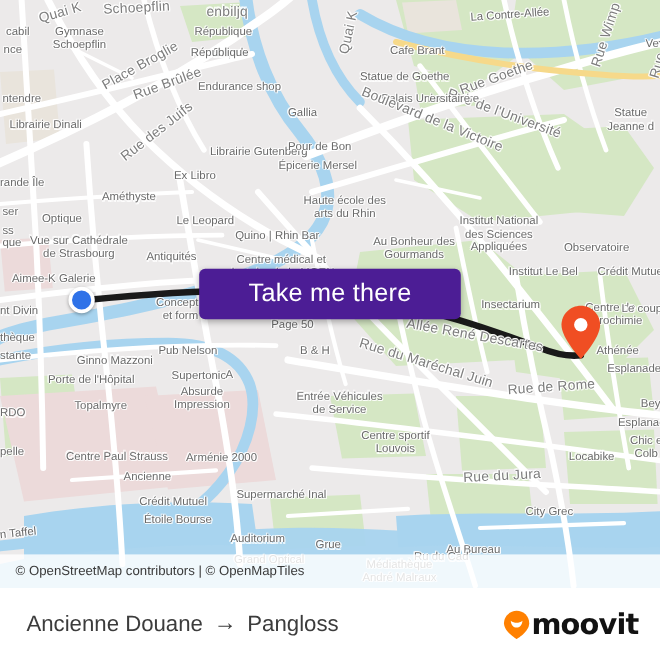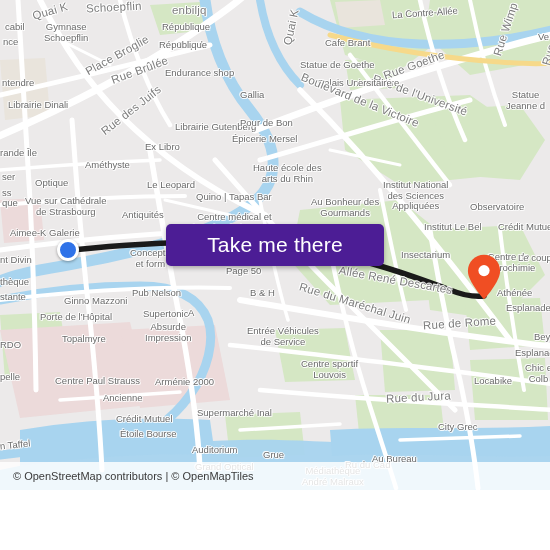--- a/index.html
+++ b/index.html
@@ -287,21 +287,21 @@
         <div class="maplabel" style="left: 383px; top: 180px;">Institut National
 des Sciences
 Appliquées</div>
         <div class="maplabel" style="left: 470px; top: 202px;">Observatoire</div>
         <div class="maplabel" style="left: 2px; top: 172px;">ser</div>
         <div class="maplabel" style="left: 35px; top: 178px;">Optique</div>
         <div class="maplabel" style="left: 147px; top: 180px;">Le Leopard</div>
         <div class="maplabel" style="left: 2px; top: 188px;">ss</div>
         <div class="maplabel" style="left: 25px; top: 196px;">Vue sur Cathédrale
 de Strasbourg</div>
-        <div class="maplabel" style="left: 196px; top: 192px;">Quino | Tapas Bar</div>
+        <div class="maplabel" style="left: 196px; top: 192px;">Quino | Rhin Bar</div>
         <div class="maplabel" style="left: 311px; top: 197px;">Au Bonheur des
 Gourmands</div>
         <div class="maplabel" style="left: 2px; top: 198px;">que</div>
         <div class="maplabel" style="left: 122px; top: 210px;">Antiquités</div>
         <div class="maplabel" style="left: 190px; top: 212px;">Centre médical et
 dentaire de la MGEN</div>
         <div class="maplabel" style="left: 424px; top: 222px;">Institut Le Bel</div>
         <div class="maplabel" style="left: 498px; top: 222px;">Crédit Mutuel</div>
         <div class="maplabel" style="left: 10px; top: 228px;">Aimee-K Galerie</div>
         <div class="maplabel" style="left: 0px; top: 255px;">nt Divin</div>
@@ -369,14 +369,32 @@
       </svg>
     </div>
 
     <button id="cta-button" style="background: #4c1d95;">Take me there</button>
 
     <div id="attribution">
       <span>© OpenStreetMap contributors | © OpenMapTiles</span>
     </div>
   </div>
 
+  <div id="footer">
+    <div id="route-summary">
+      <span>Ancienne Douane</span>
+      <span id="route-arrow">→</span>
+      <span>Pangloss</span>
+    </div>
+    <div id="moovit-logo">
+      <span style="display:flex;align-items:center;">
+        <svg width="23" height="25" viewBox="0 0 23 25">
+          <path d="M11.5 1 C5.7 1 1 5.6 1 11.3 C1 18.5 11.5 24.5 11.5 24.5
+                   C11.5 24.5 22 18.5 22 11.3 C22 5.6 17.3 1 11.5 1 Z" fill="#ff8000"></path>
+          <path d="M6.6 9.2 C7.1 13.3 9 15 11.5 15 C14 15 15.9 13.3 16.4 9.2
+                   C14.9 10.4 13.2 11 11.5 11 C9.8 11 8.1 10.4 6.6 9.2 Z" fill="#ffffff"></path>
+        </svg>
+      </span>
+      <span id="moovit-wordmark">moovit</span>
+    </div>
+  </div>
 
 </div>
 
 </body></html>

